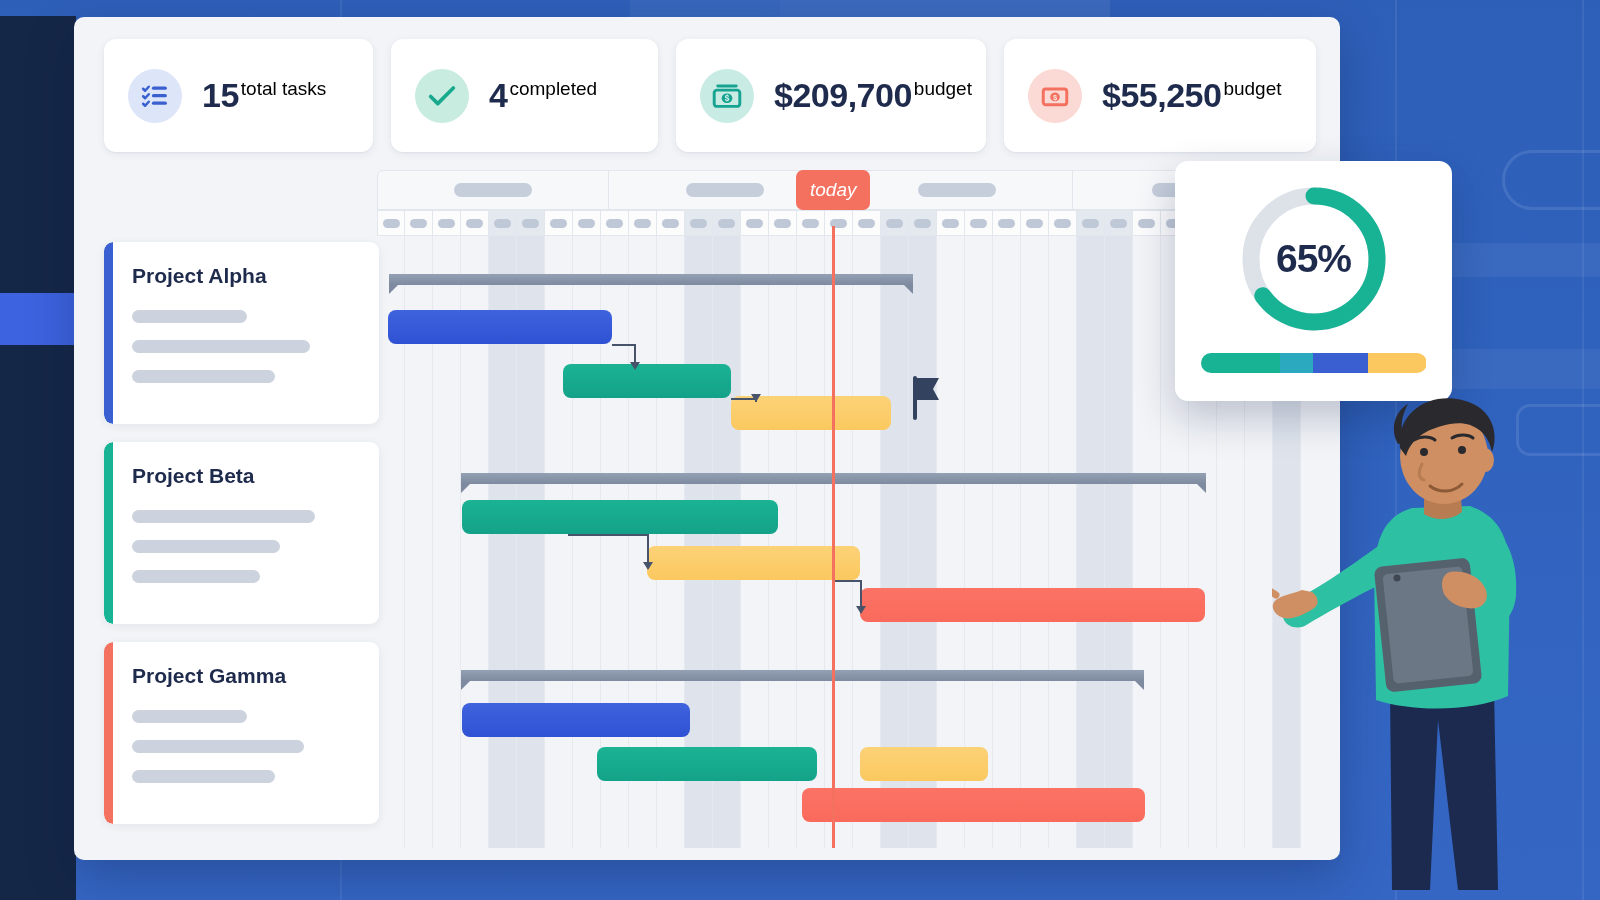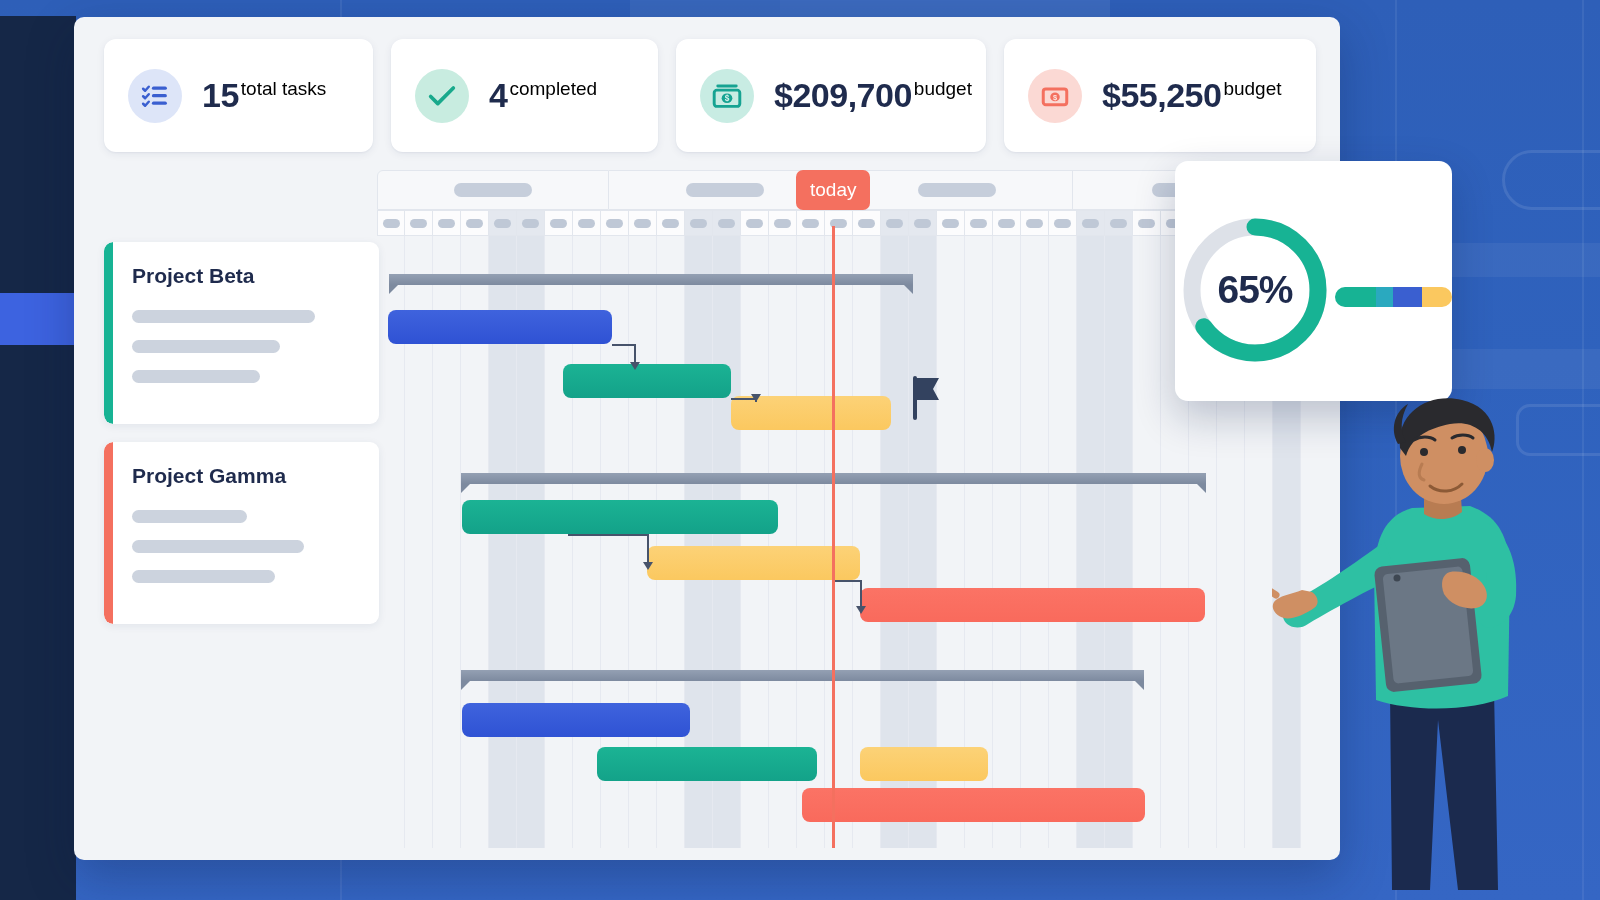--- a/index.html
+++ b/index.html
@@ -102,21 +102,21 @@
                border-left: 5px solid transparent; border-right: 5px solid transparent;
                border-top: 8px solid #47536b; }
   .milestone-pole { position: absolute; width: 4px; background: #33425f; border-radius: 2px; }
   .milestone-flag { position: absolute; }
 
   
   #donut-card {
     position: absolute; left: 1175px; top: 161px; width: 277px; height: 240px;
     background: #fff; border-radius: 13px;
     box-shadow: 0 16px 40px rgba(12,30,70,0.24);
-    display: flex; flex-direction: row; align-items: center; padding-top: 18px;
+    display: flex; flex-direction: column; align-items: center; padding-top: 18px;
   }
   #donut-wrap { position: relative; width: 160px; height: 160px; }
   .donut-label {
     position: absolute; inset: 0; display: flex; align-items: center; justify-content: center;
     font-size: 39px; font-weight: bold; color: #1f2b4d; letter-spacing: -1px;
   }
   #progress-strip { display: flex; width: 226px; height: 20px; border-radius: 10px; overflow: hidden; margin-top: 14px; }
   .pseg { height: 100%; }
 
   
@@ -201,20 +201,27 @@
         </svg>
       </div>
       <div class="stat-text">
         <div class="stat-val">$55,250</div>
         <div class="stat-lbl">budget</div>
       </div>
     </div>
   </div>
 
   <div id="projects">
+      <div class="proj-card">
+        <div class="proj-accent" style="background: rgb(58, 95, 208);"></div>
+        <div class="proj-title">Project Alpha</div>
+        <div class="skel" style="width: 115px;"></div>
+        <div class="skel" style="width: 178px;"></div>
+        <div class="skel" style="width: 143px;"></div>
+      </div>
       <div class="proj-card">
         <div class="proj-accent" style="background: rgb(23, 179, 148);"></div>
         <div class="proj-title">Project Beta</div>
         <div class="skel" style="width: 183px;"></div>
         <div class="skel" style="width: 148px;"></div>
         <div class="skel" style="width: 128px;"></div>
       </div>
       <div class="proj-card">
         <div class="proj-accent" style="background: rgb(244, 112, 95);"></div>
         <div class="proj-title">Project Gamma</div>
@@ -401,21 +408,21 @@
         <div style="position: absolute; background: rgb(71, 83, 107); height: 2px; left: 354px; top: 228px; width: 24px;"></div>
         <div style="position: absolute; background: rgb(71, 83, 107); width: 2px; left: 378px; top: 228px; height: 4px;"></div>
         <div class="arrowhead" style="left: 374px; top: 224px;"></div>
         <div style="position: absolute; background: rgb(71, 83, 107); height: 2px; left: 191px; top: 364px; width: 79px;"></div>
         <div style="position: absolute; background: rgb(71, 83, 107); width: 2px; left: 270px; top: 364px; height: 28px;"></div>
         <div class="arrowhead" style="left: 266px; top: 392px;"></div>
         <div style="position: absolute; background: rgb(71, 83, 107); height: 2px; left: 458px; top: 410px; width: 25px;"></div>
         <div style="position: absolute; background: rgb(71, 83, 107); width: 2px; left: 483px; top: 410px; height: 26px;"></div>
         <div class="arrowhead" style="left: 479px; top: 436px;"></div>
         <div class="today-line" style="left: 455px; background: rgb(244, 112, 95);"></div>
-        <div class="today-badge" style="left: 419px; background: rgb(244, 112, 95);">today</div>
+        <div class="today-badge" style="left: 419px; background: rgb(244, 112, 95); font-style: italic;">today</div>
       </div>
   </div>
 </div>
 
 <div id="donut-card">
   <div id="donut-wrap">
     <svg width="160" height="160" viewBox="0 0 160 160">
       <circle id="donut-track" cx="80" cy="80" r="63" fill="none" stroke-width="17" stroke="#dde1e8"></circle>
       <circle id="donut-arc" cx="80" cy="80" r="63" fill="none" stroke-width="17" stroke-linecap="round" transform="rotate(-90 80 80)" stroke="#17b394" stroke-dasharray="257.2964383290041 395.84067435231395"></circle>
     </svg>

